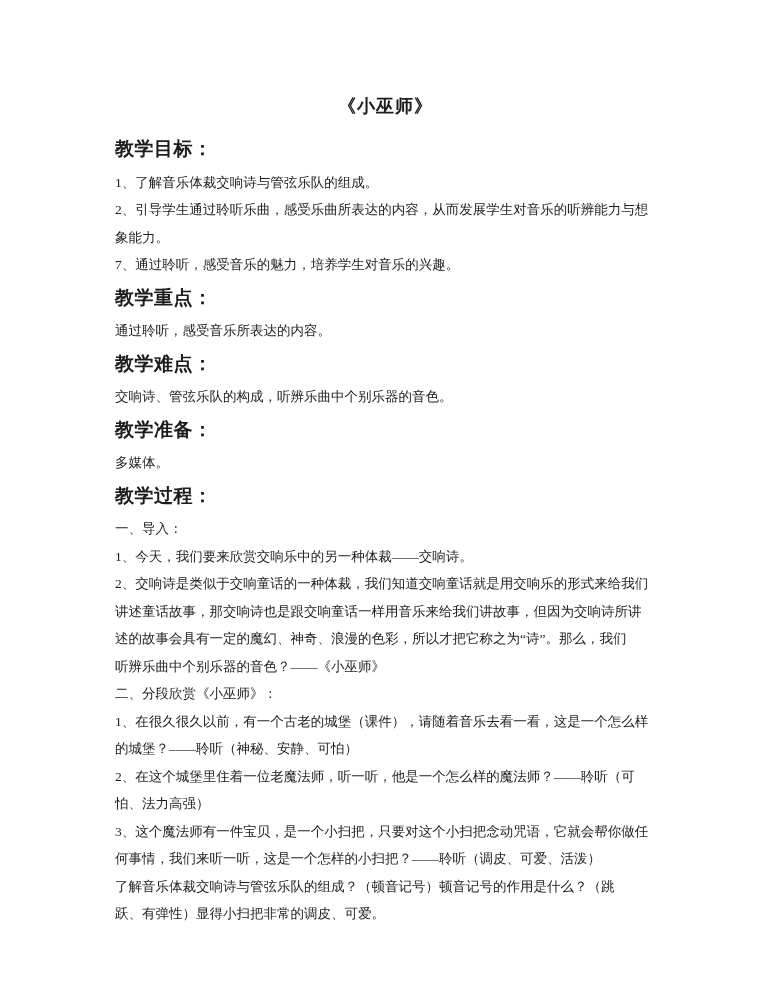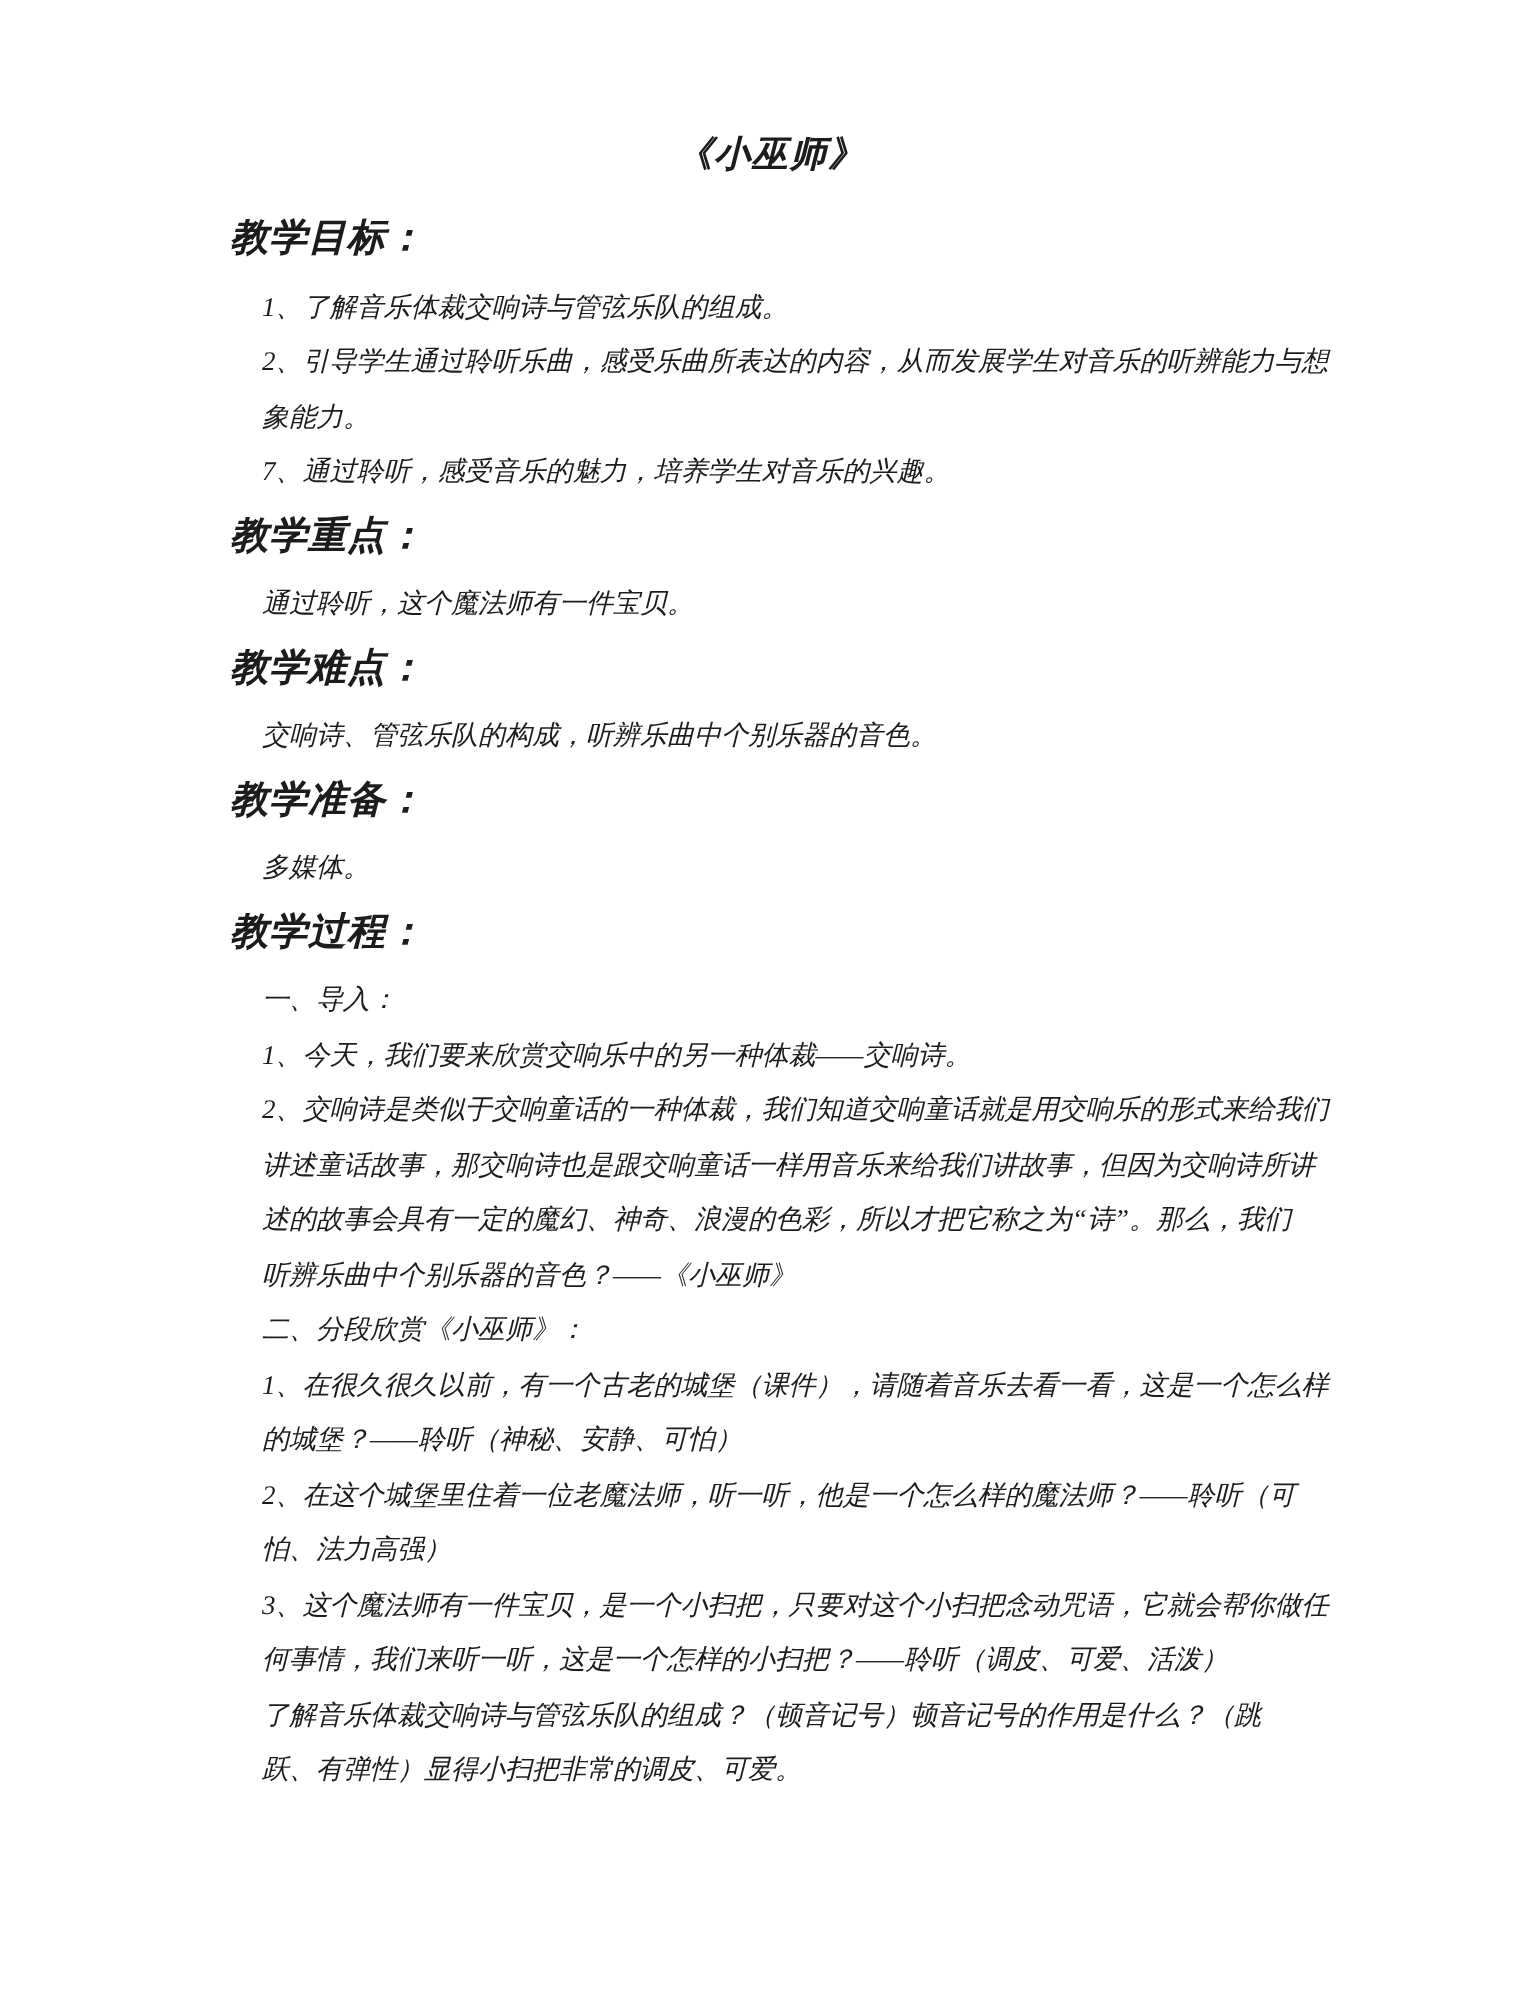--- a/index.html
+++ b/index.html
@@ -9,22 +9,21 @@
   }
   .page {
     position: relative;
     width: 770px;
     height: 1000px;
     background: #ffffff;
     color: #1c1c1c;
     overflow: hidden;
   }
   .content {
-    padding: 64px 114px 0 115px;
-    font-style: italic;
+    padding: 93px 114px 0 115px;
   }
   .doc-title {
     font-size: 18px;
     font-weight: bold;
     line-height: 26px;
     text-align: center;
     margin-bottom: 16px;
     letter-spacing: 1px;
   }
   .section-heading {
@@ -33,37 +32,36 @@
     line-height: 27.5px;
     margin-top: 5px;
     margin-bottom: 6px;
     letter-spacing: 0.5px;
   }
   .text-line {
     font-size: 13.5px;
     line-height: 27.5px;
     white-space: nowrap;
     letter-spacing: 0px;
-    margin-left: 16px;
   }
 </style>
 </head>
 <body>
 
 <div class="page">
   <div class="content">
     <div class="doc-title">《小巫师》</div>
     <div id="sections-root">
         <div class="section-heading">教学目标：</div>
         <div class="text-line">1、了解音乐体裁交响诗与管弦乐队的组成。</div>
         <div class="text-line">2、引导学生通过聆听乐曲，感受乐曲所表达的内容，从而发展学生对音乐的听辨能力与想</div>
         <div class="text-line">象能力。</div>
         <div class="text-line">7、通过聆听，感受音乐的魅力，培养学生对音乐的兴趣。</div>
         <div class="section-heading">教学重点：</div>
-        <div class="text-line">通过聆听，这个魔法师有一件宝贝。</div>
+        <div class="text-line">通过聆听，感受音乐所表达的内容。</div>
         <div class="section-heading">教学难点：</div>
         <div class="text-line">交响诗、管弦乐队的构成，听辨乐曲中个别乐器的音色。</div>
         <div class="section-heading">教学准备：</div>
         <div class="text-line">多媒体。</div>
         <div class="section-heading">教学过程：</div>
         <div class="text-line">一、导入：</div>
         <div class="text-line">1、今天，我们要来欣赏交响乐中的另一种体裁——交响诗。</div>
         <div class="text-line">2、交响诗是类似于交响童话的一种体裁，我们知道交响童话就是用交响乐的形式来给我们</div>
         <div class="text-line">讲述童话故事，那交响诗也是跟交响童话一样用音乐来给我们讲故事，但因为交响诗所讲</div>
         <div class="text-line">述的故事会具有一定的魔幻、神奇、浪漫的色彩，所以才把它称之为“诗”。那么，我们</div>

